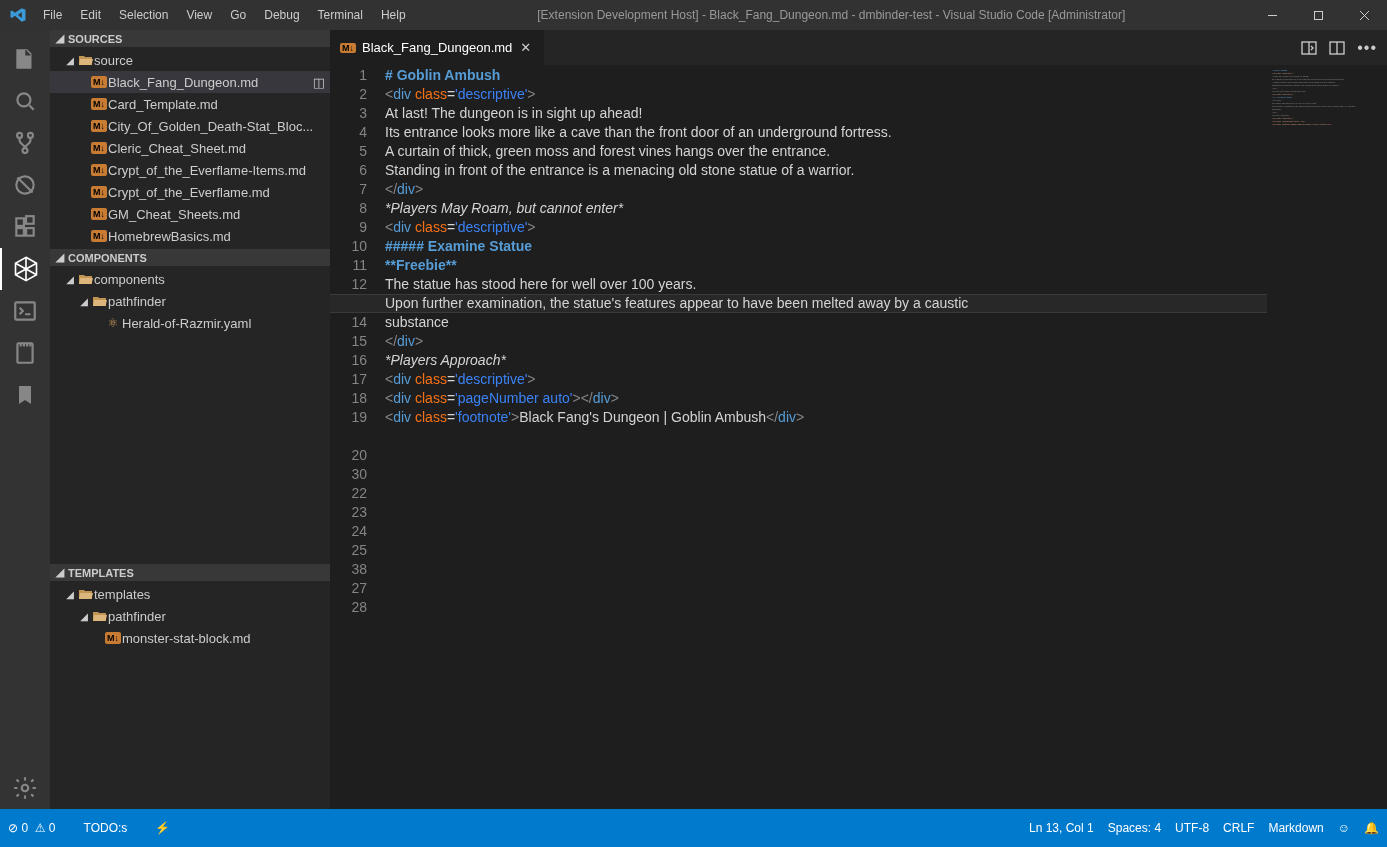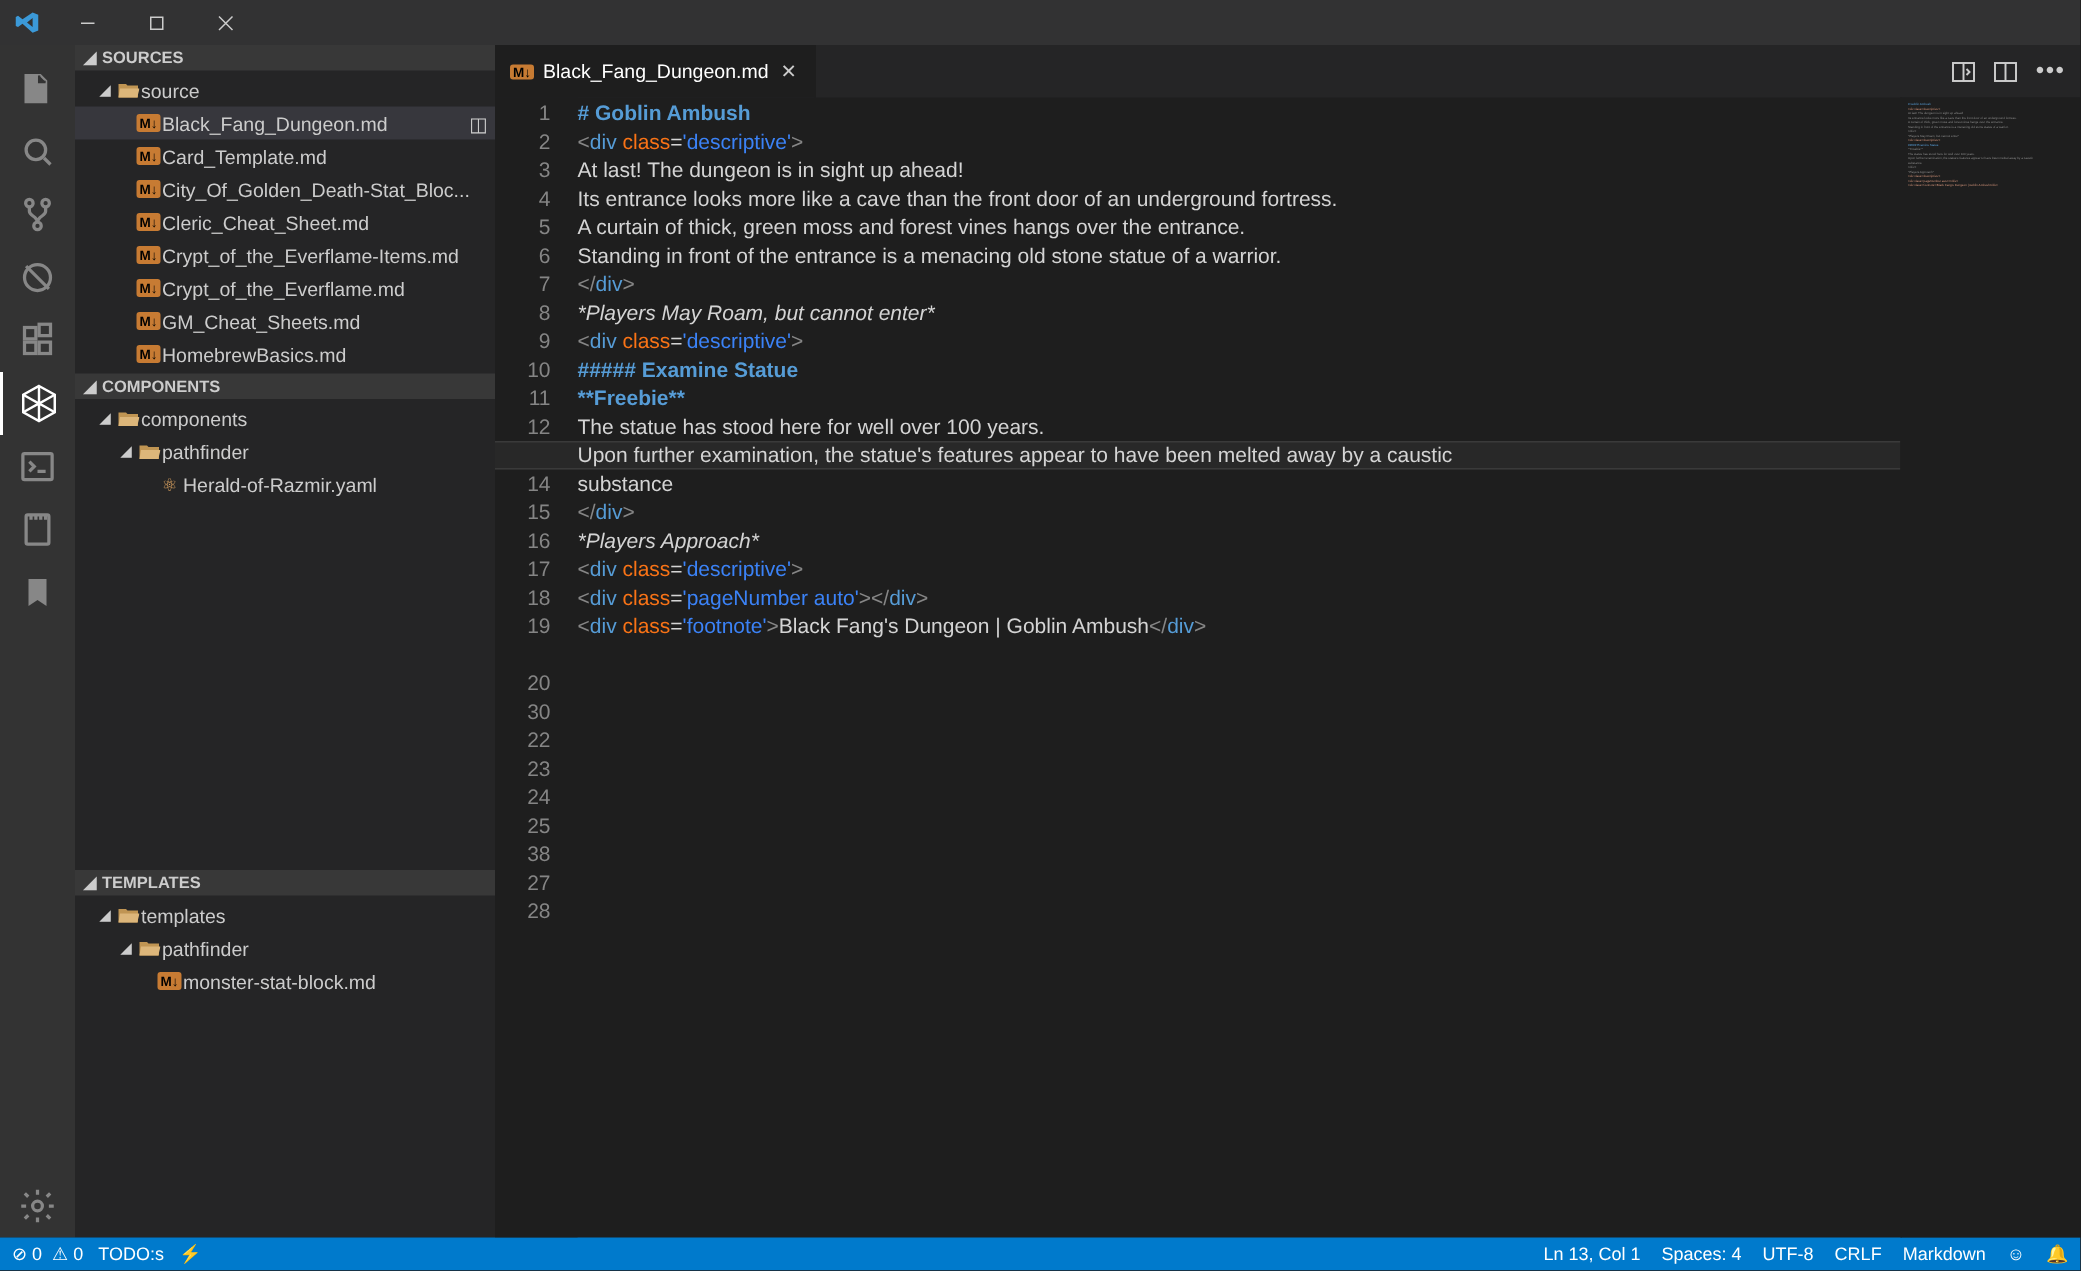--- a/index.html
+++ b/index.html
@@ -34,34 +34,45 @@
 .tab{background:#1e1e1e;display:flex;align-items:center;padding:0 10px;gap:6px;border-right:1px solid #1e1e1e;font-size:13px;color:#fff}
 .tab .ic{color:#c77b33;font-size:11px;font-weight:700}
 .tab .close{color:#ccc;cursor:pointer;padding:0 2px}
 .tabs .factions{margin-left:auto;display:flex;align-items:center;gap:12px;padding:0 10px;color:#ccc}
 .codewrap{flex:1;display:flex;position:relative;overflow:hidden}
 .gutter{width:55px;background:#1e1e1e;text-align:right;padding:1px 18px 0 0;font:14px/19px Consolas,monospace;color:#858585}
 .code{flex:1;font:14px/19px Consolas,monospace;white-space:pre;padding-top:1px;position:relative}
 .minimap{position:absolute;top:0;right:0;width:120px;height:100%;background:#1e1e1e;border-left:1px solid #1e1e1e;padding:4px 4px;font:2px/3px monospace;color:#888;overflow:hidden}
 .curline{position:absolute;left:0;right:120px;height:19px;background:#282828;border-top:1px solid #3a3a3a;border-bottom:1px solid #3a3a3a;pointer-events:none}
 .tok-brkt{color:#868686}.tok-tag{color:#569cd6}.tok-attr{color:#f97316}.tok-str{color:#3b82f6}.tok-head{color:#569cd6;font-weight:700}.tok-txt{color:#d4d4d4}.tok-it{color:#d4d4d4;font-style:italic}.tok-bold{color:#569cd6;font-weight:700}
-.statusbar{height:22px;background:#007acc;color:#fff;display:flex;align-items:center;font-size:12px;padding:0 8px;gap:10px}
+.statusbar{height:38px;background:#007acc;color:#fff;display:flex;align-items:center;font-size:12px;padding:0 8px;gap:28px}
 .statusbar .right{margin-left:auto;display:flex;gap:14px;align-items:center}
 svg{display:block}
 .mdb{background:#c77b33;color:#000;font-size:9px;font-weight:700;padding:0 2px;border-radius:2px;line-height:12px}
 </style>
 </head>
 <body>
 
 <div class="titlebar">
   <div class="logo">
     <svg width="18" height="18" viewBox="0 0 24 24">
         <path fill="#3b99d8" d="M17 3l5 2v14l-5 2-9-8-4 3-2-1V7l2-1 4 3 9-6zm0 5l-5 4 5 4V8z"></path>
       </svg>
   </div>
+  <div class="menus" id="menus">
+      <span>File</span>
+      <span>Edit</span>
+      <span>Selection</span>
+      <span>View</span>
+      <span>Go</span>
+      <span>Debug</span>
+      <span>Terminal</span>
+      <span>Help</span>
+    </div>
+  <div class="title">[Extension Development Host] - Black_Fang_Dungeon.md - dmbinder-test - Visual Studio Code [Administrator]</div>
   <div class="wincontrols">
     <div>
         <svg width="11" height="11">
           <path stroke="#ccc" d="M1 5.5h9"></path>
         </svg>
       </div>
     <div>
         <svg width="11" height="11">
           <rect x="1.5" y="1.5" width="8" height="8" fill="none" stroke="#ccc"></rect>
         </svg>

